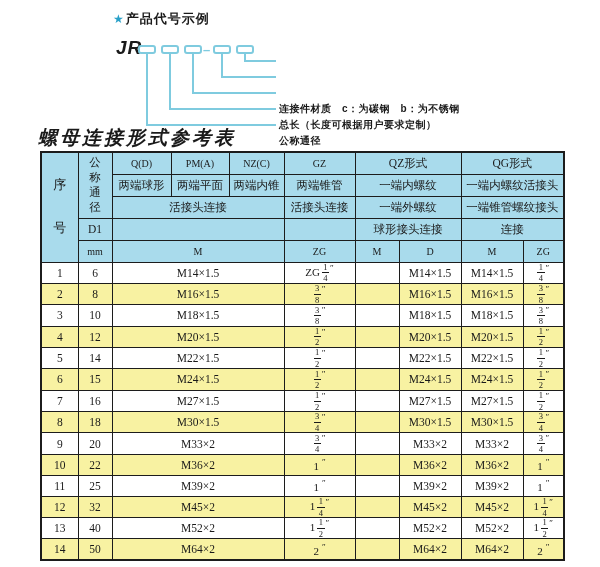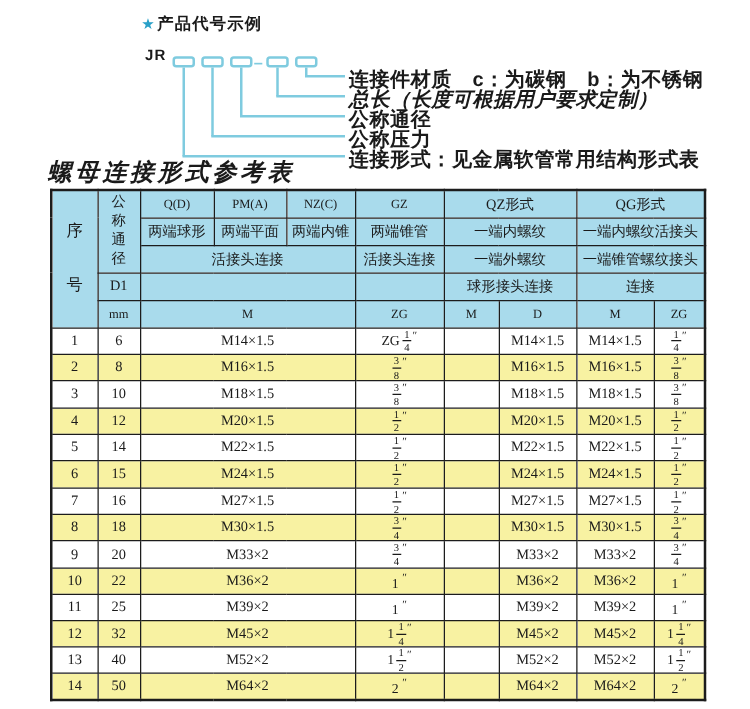--- a/index.html
+++ b/index.html
@@ -14,31 +14,31 @@
   *{margin:0;padding:0;box-sizing:border-box;}
   html,body{background:#fff;}
   .page{
     position:relative;width:600px;height:567px;background:#fff;overflow:hidden;
     font-family:"Liberation Serif","DejaVu Serif",serif;color:var(--text);
   }
   
   .diag-title{position:absolute;left:113px;top:10px;font-size:13px;font-weight:bold;
     font-family:"Liberation Sans","DejaVu Sans",sans-serif;letter-spacing:1px;}
   .diag-title .star{color:var(--star-blue);margin-right:1px;font-size:12px;}
-  .diag-prefix{position:absolute;left:116px;top:37px;font-size:12px;font-weight:bold;
-    font-family:"Liberation Sans","DejaVu Sans",sans-serif;letter-spacing:1px;}
+  .diag-prefix{position:absolute;left:116px;top:37px;font-size:19px;font-weight:bold;
+    font-family:"Liberation Sans","DejaVu Sans",sans-serif;letter-spacing:1px;font-style:italic;}
   .code-box{position:absolute;top:45px;width:18px;height:9px;border:2px solid var(--line-cyan);
     border-radius:3px;background:#fff;}
   .b1{left:138px}.b2{left:161px}.b3{left:184px}.b4{left:213px}.b5{left:236px}
   .code-dash{position:absolute;left:203px;top:42px;color:var(--line-cyan);font-weight:bold;
     font-size:13px;font-family:"Liberation Sans",sans-serif;}
   .vline{position:absolute;width:2px;background:var(--line-cyan);}
   .hline{position:absolute;height:2px;background:var(--line-cyan);}
-  .lbl{position:absolute;left:279px;height:15px;font-size:16px;font-weight:bold;white-space:nowrap;
-    font-family:"Liberation Sans","DejaVu Sans",sans-serif;letter-spacing:0.5px;}
+  .lbl{position:absolute;left:279px;height:15px;font-size:10px;font-weight:bold;white-space:nowrap;
+    font-family:"Liberation Sans","DejaVu Sans",sans-serif;letter-spacing:0.5px;margin-top:48px;}
   
   .tbl-title{position:absolute;left:38px;top:125px;font-size:19px;font-weight:800;
     letter-spacing:3px;font-family:"Liberation Serif","DejaVu Serif",serif;font-style:italic;}
   
   table{position:absolute;left:40px;top:151px;border-collapse:collapse;table-layout:fixed;
     border:2.5px solid var(--border);font-size:11.5px;}
   th,td{border:1.6px solid var(--border);text-align:center;vertical-align:middle;
     padding:0 1px;overflow:hidden;}
   thead th{background:var(--header-bg);font-weight:normal;font-size:11.5px;height:22px;}
   thead .latin{font-size:10px;}
@@ -74,21 +74,21 @@
   <div class="vline" style="left:192px;top:54px;height:39px;"></div>
   <div class="vline" style="left:221px;top:54px;height:23px;"></div>
   <div class="vline" style="left:244px;top:54px;height:7px;"></div>
   <div class="hline" style="left:244px;top:60px;width:32px;"></div>
   <div class="hline" style="left:221px;top:76px;width:55px;"></div>
   <div class="hline" style="left:192px;top:92px;width:84px;"></div>
   <div class="hline" style="left:169px;top:108px;width:107px;"></div>
   <div class="hline" style="left:146px;top:124px;width:130px;"></div>
 
   <div class="lbl" style="top:54px;">连接件材质　c：为碳钢　b：为不锈钢</div>
-  <div class="lbl" style="top:70px;font-style:italic;">总长（长度可根据用户要求定制）</div>
+  <div class="lbl" style="top:70px;">总长（长度可根据用户要求定制）</div>
   <div class="lbl" style="top:86px;">公称通径</div>
   <div class="lbl" style="top:102px;">公称压力</div>
   <div class="lbl" style="top:118px;">连接形式：见金属软管常用结构形式表</div>
 
   <div class="tbl-title">螺母连接形式参考表</div>
 
   <table>
     <colgroup>
       <col style="width:37px">
         <col style="width:34px">

